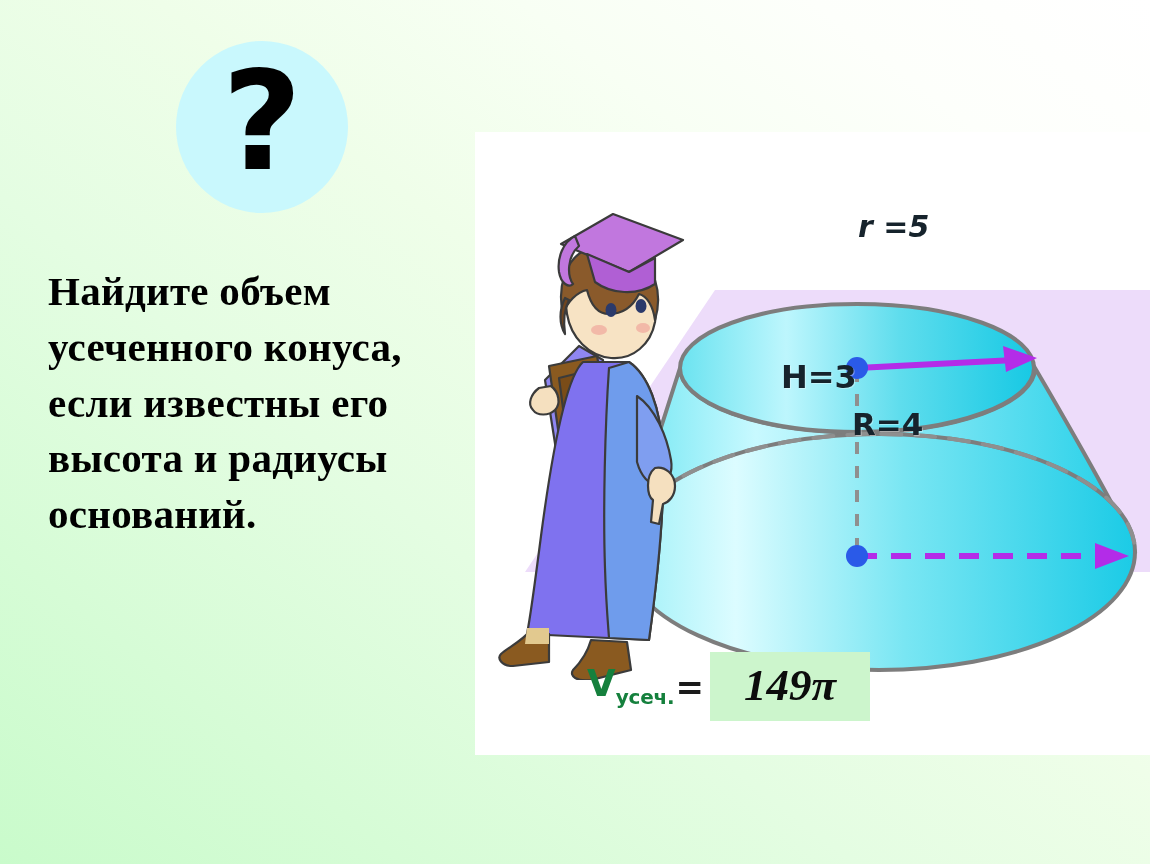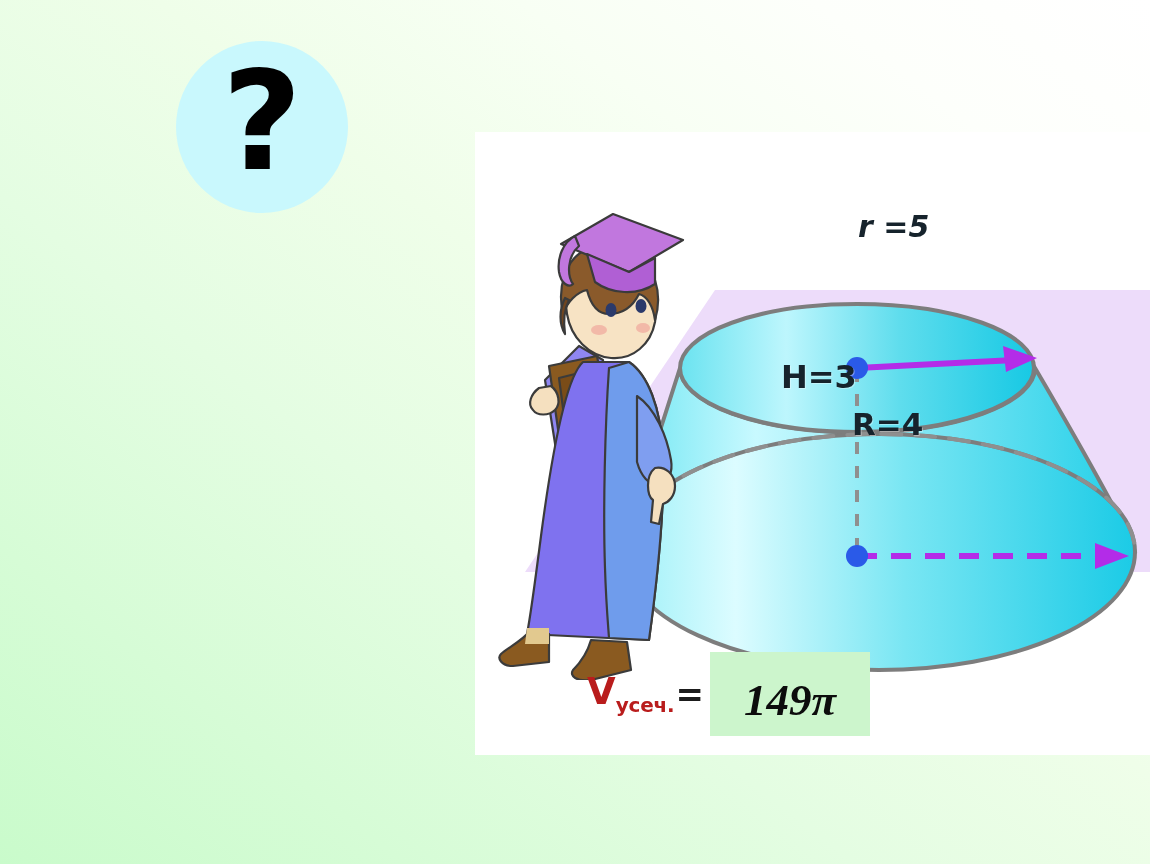--- a/index.html
+++ b/index.html
@@ -122,57 +122,58 @@
     position: absolute;
     left: 112px;
     top: 520px;
     display: flex;
     align-items: center;
   }
   #v-symbol {
     font-family: "DejaVu Sans", sans-serif;
     font-size: 37px;
     font-weight: 600;
-    color: #b91c1c;
+    color: #15803d;
     line-height: 1;
   }
   #v-sub {
     font-size: 20px;
     font-weight: 700;
     vertical-align: sub;
     letter-spacing: -.2px;
   }
   #eq-sign {
     font-family: "DejaVu Sans", sans-serif;
     font-size: 34px;
     font-weight: 600;
     color: #1b1b1b;
     margin-left: 1px;
     margin-right: 6px;
   }
   #answer-box {
     background: #ccf5cc;
-    padding: 26px 34px 13px 34px;
+    padding: 11px 34px 13px 34px;
     font-family: "Liberation Serif", serif;
     font-style: italic;
     font-weight: 700;
     font-size: 45px;
     color: #0c0c0c;
     line-height: 1;
   }
 </style>
 </head>
 <body>
 
 <div id="slide">
 
   <div id="qmark-badge">
     <span id="qmark-glyph">?</span>
   </div>
 
+  <div id="problem-text">Найдите объем усеченного конуса, если известны его высота и радиусы оснований.</div>
 
   <div id="figure-panel">
 
     <svg id="ground-plane" viewBox="0 0 675 623">
       <polygon points="50,440 240,158 675,158 675,440" fill="#eddcfa"></polygon>
     </svg>
 
     <svg id="frustum" viewBox="0 0 675 623">
       <defs>
         <linearGradient id="bodyGrad" x1="0" y1="0" x2="1" y2="0">

